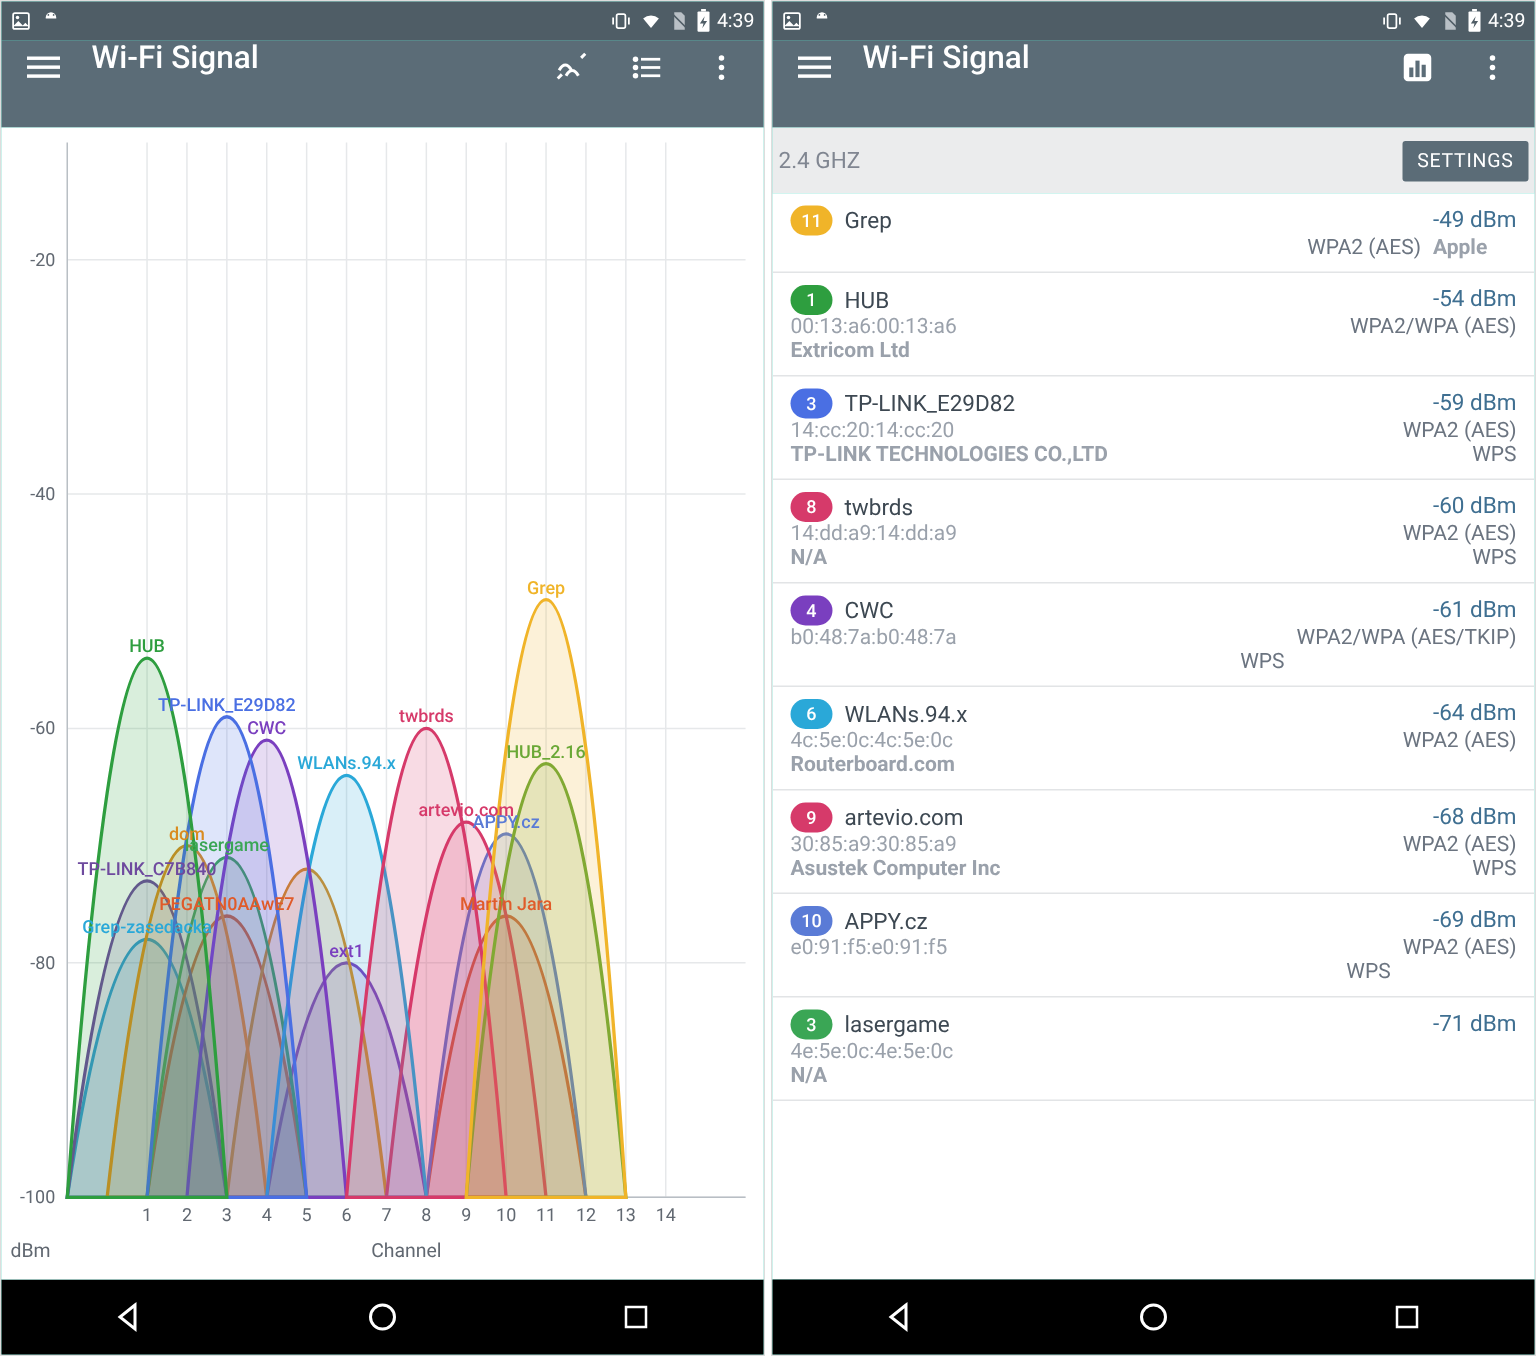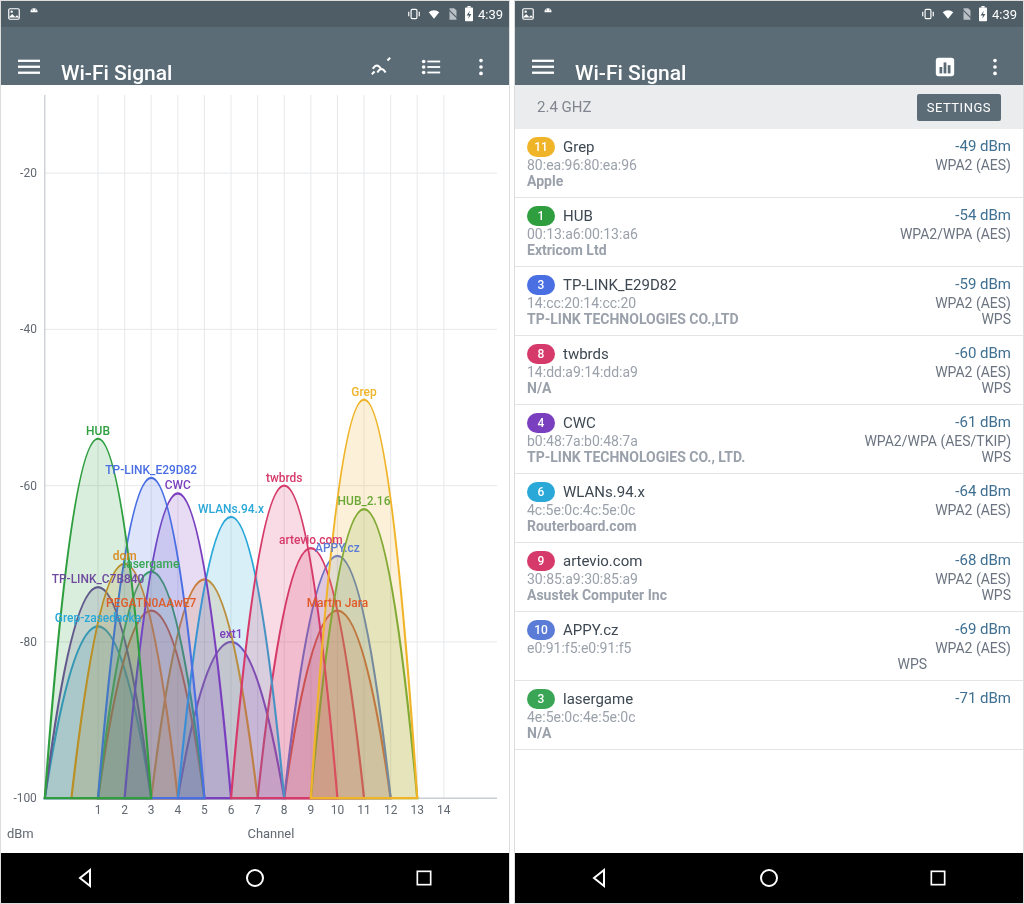--- a/index.html
+++ b/index.html
@@ -33,40 +33,40 @@
   .statusbar .left-icons { display:flex; gap:6px; align-items:center; }
   .statusbar .spacer { flex:1; }
   .statusbar .right-icons { display:flex; gap:4px; align-items:center; }
   .status-icon { display:inline-flex; }
   
   .appbar {
     height: 58px;
     background: #5b6c77;
     color: #fff;
     display:flex;
-    align-items:flex-end;
+    align-items:flex-start;
     padding:0 10px;
     gap: 14px;
   }
   .appbar .title { font-size: 21px; font-weight: 500; flex:1; }
   .appbar .action { width:36px; height:36px; display:flex; align-items:center; justify-content:center; cursor:pointer; }
   
   .chart-panel {
     flex:1;
     background:#fff;
     position:relative;
   }
   .chart-svg { position:absolute; inset:0; }
   
   .band-header {
     height: 44px;
     background:#ebeced;
     display:flex;
     align-items:center;
-    padding:0 22px;
+    padding:0 4px;
     font-size:15px;
     color:#808691;
   }
   .band-header .spacer{flex:1;}
   .settings-btn {
     background:#5b6c77;
     color:#fff;
     font-size:13px;
     padding:6px 10px;
     border-radius:2px;
@@ -380,21 +380,20 @@
     <div class="settings-btn">SETTINGS</div>
   </div>
 
   <div class="net-list" id="net-list">
       <div class="net-item">
     <div class="net-row1">
       <span class="ch-pill" style="background:#f0b429">11</span>
       <span class="ssid">Grep</span>
     </div>
     <div class="dbm">-49 dBm</div>
-    <div class="mac">80:ea:96:80:ea:96</div>
     <div class="sec">WPA2 (AES)</div>
     <div class="vendor">Apple</div>
     <div class="wps"></div>
       </div>
       <div class="net-item">
     <div class="net-row1">
       <span class="ch-pill" style="background:#2e9e3f">1</span>
       <span class="ssid">HUB</span>
     </div>
     <div class="dbm">-54 dBm</div>
@@ -426,21 +425,20 @@
     <div class="wps">WPS</div>
       </div>
       <div class="net-item">
     <div class="net-row1">
       <span class="ch-pill" style="background:#7a3fbf">4</span>
       <span class="ssid">CWC</span>
     </div>
     <div class="dbm">-61 dBm</div>
     <div class="mac">b0:48:7a:b0:48:7a</div>
     <div class="sec">WPA2/WPA (AES/TKIP)</div>
-    <div class="vendor">TP-LINK TECHNOLOGIES CO., LTD.</div>
     <div class="wps">WPS</div>
       </div>
       <div class="net-item">
     <div class="net-row1">
       <span class="ch-pill" style="background:#2aa8d8">6</span>
       <span class="ssid">WLANs.94.x</span>
     </div>
     <div class="dbm">-64 dBm</div>
     <div class="mac">4c:5e:0c:4c:5e:0c</div>
     <div class="sec">WPA2 (AES)</div>

